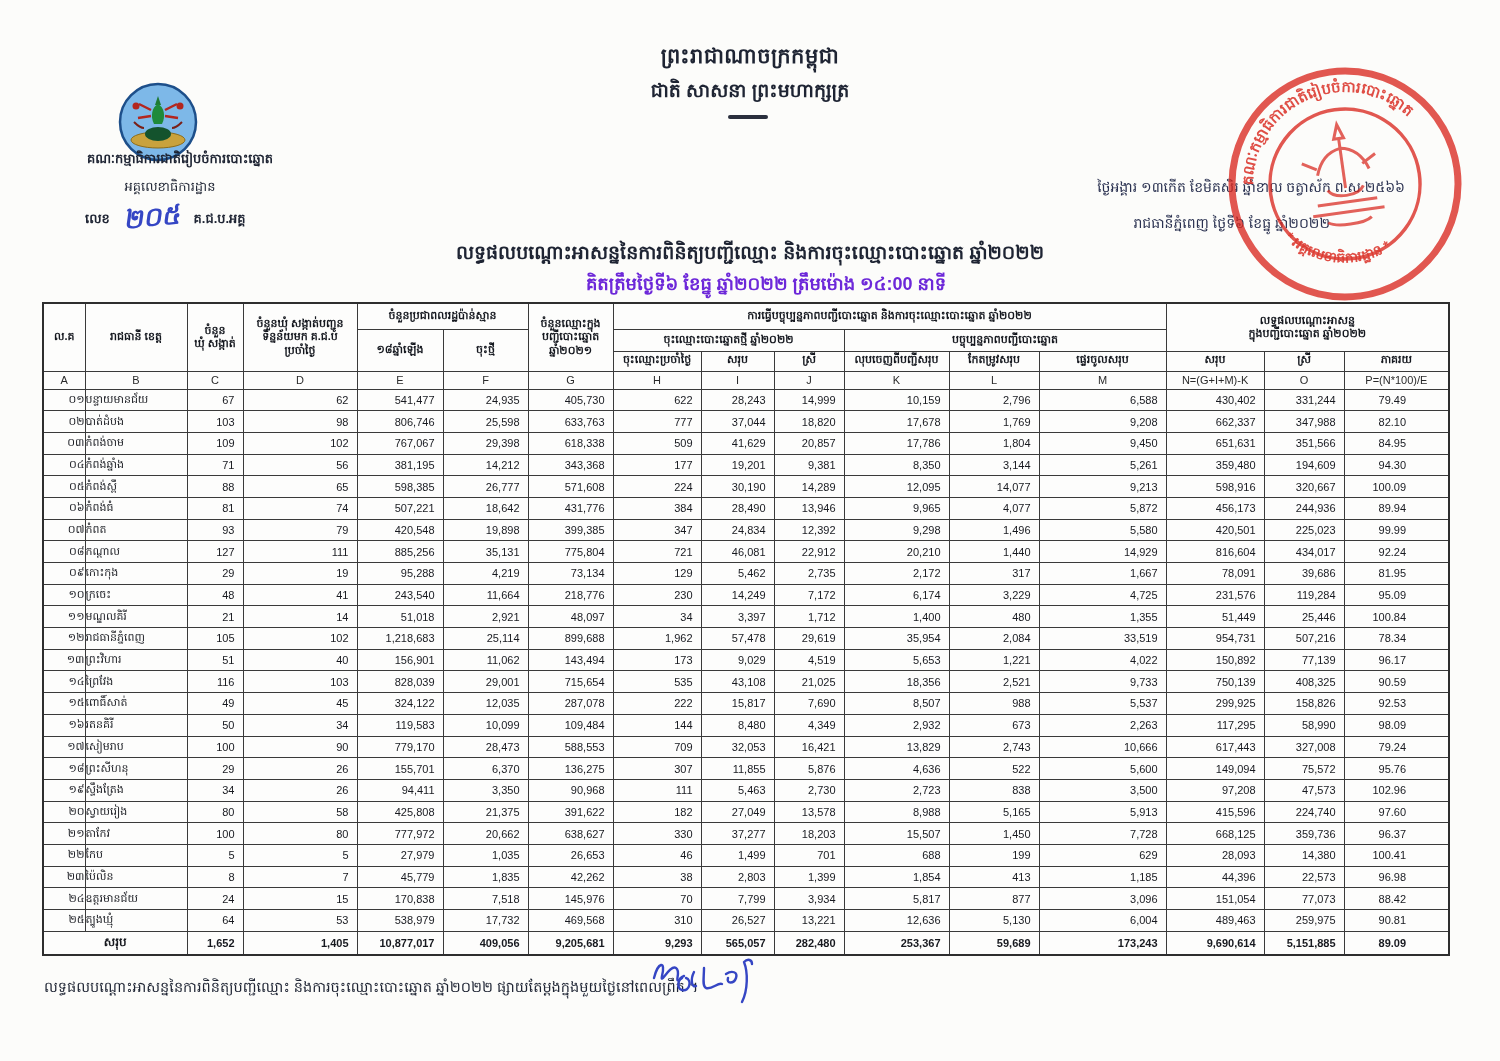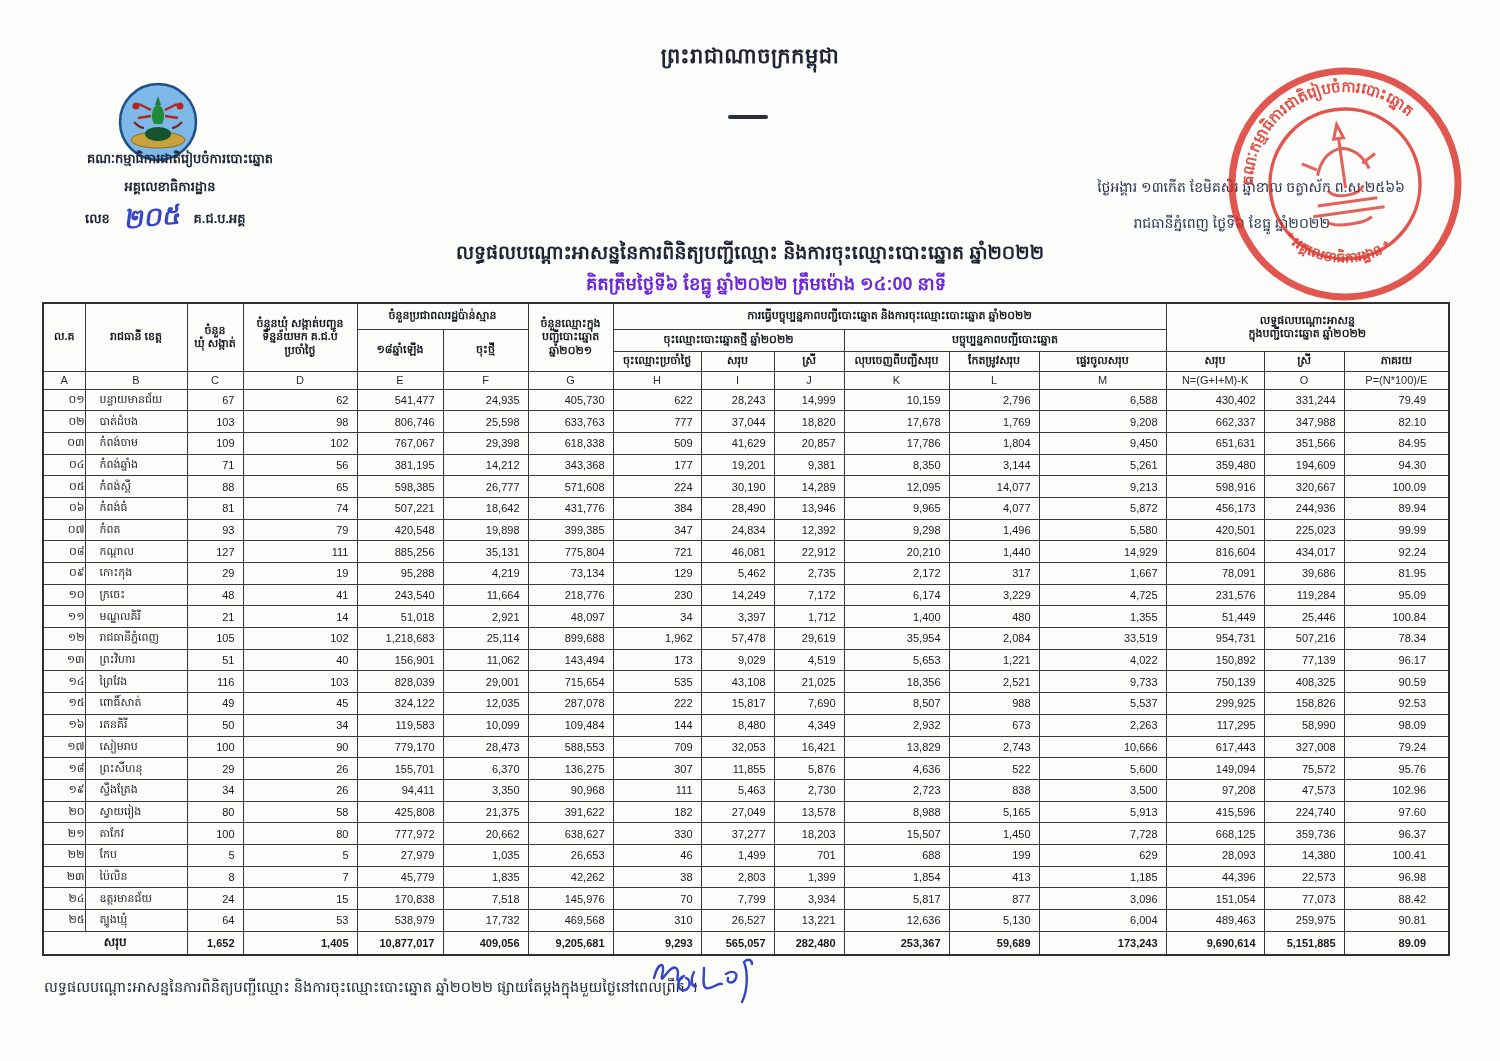--- a/index.html
+++ b/index.html
@@ -14,21 +14,21 @@
   .motto { position:absolute; top:78px; left:0; width:100%; text-align:center;
     font-size:19px; font-weight:bold; color:#1e2433; }
   .motto-divider { position:absolute; top:115px; left:728px; width:40px; height:4px;
     background:#2a2f3d; border-radius:2px; }
 
   
   .logo { position:absolute; left:118px; top:82px; width:80px; height:80px; }
   .org-name { position:absolute; left:40px; top:150px; width:280px; text-align:center;
     font-size:13px; font-weight:bold; color:#1e2433; }
   .org-sub { position:absolute; left:60px; top:178px; width:220px; text-align:center;
-    font-size:13px; font-weight:bold; color:#1e2433; }
+    font-size:13px; font-weight:normal; color:#1e2433; }
   .ref-line { position:absolute; left:85px; top:198px; width:260px;
     font-size:13px; font-weight:bold; color:#1e2433; }
   .ref-line .hand { color:#3546c4; font-size:26px; font-weight:bold; display:inline-block;
     transform:rotate(-6deg) translateY(3px); margin:0 10px; font-style:italic; }
 
   
   .date1 { position:absolute; top:178px; right:95px; font-size:14px; color:#2a3150;margin-left:24px; }
   .date2 { position:absolute; top:214px; right:170px; font-size:14px; color:#2a3150; }
   .stamp { position:absolute; left:1223px; top:62px; width:244px; height:244px;
     transform:rotate(-8deg); opacity:.9; z-index:3; }
@@ -41,42 +41,43 @@
 
   
   table.results { position:absolute; left:42px; top:302px; width:1406px;
     border-collapse:collapse; table-layout:fixed; background:#fdfdfc; }
   table.results th, table.results td {
     border:1px solid #3a3a3a; font-size:11px; overflow:hidden; }
   table.results { border:2px solid #2e2e2e; }
   thead th { font-weight:bold; text-align:center; color:#15181f;
     padding:1px 2px; line-height:1.25; white-space:pre-line; font-size:10.5px; }
   thead tr.r1 { height:26px; } thead tr.r2 { height:22px; }
-  thead tr.r3 { height:20px; } thead tr.letters { height:18px; }
+  thead tr.r3 { height:20px;font-family:Liberation Mono, monospace; } thead tr.letters { height:18px; }
   thead tr.letters td { text-align:center; font-size:11px; font-weight:normal;
     color:#2a2a2a; background:#fdfdfc; }
   tbody td { height:21.7px; color:#17191f; }
   td.c-no { text-align:right; }
-  td.c-prov { text-align:left; padding-left:14px; }
+  td.c-prov { text-align:left; padding-left:0; }
   td.c-num { text-align:right; padding-right:8px; font-size:11px; }
-  td.c-pct { padding-right:22px; }
+  td.c-pct { padding-right:42px; }
   tr.total-row td { font-weight:bold; height:24px; }
   tr.total-row td.t-label { text-align:center; font-size:12px; }
 
   
   .footer-note { position:absolute; left:44px; top:978px; font-size:14.5px;
     color:#1e2433; }
   .signature { position:absolute; left:648px; top:952px; width:120px; height:60px; }
 </style>
 </head>
 <body>
 
 <div class="page">
 
   <div class="kingdom">ព្រះរាជាណាចក្រកម្ពុជា</div>
+  <div class="motto">ជាតិ សាសនា ព្រះមហាក្សត្រ</div>
   <div class="motto-divider"></div>
 
   <svg class="logo" viewBox="0 0 80 80">
     <circle cx="40" cy="40" r="38" fill="#7db8e8" stroke="#1d4f8a" stroke-width="2.5"></circle>
     <ellipse cx="40" cy="58" rx="27" ry="8" fill="#c9a23c" stroke="#8a6c1d" stroke-width="1"></ellipse>
     <ellipse cx="40" cy="52" rx="13" ry="7" fill="#14532d"></ellipse>
     <path d="M40 14 l-3 9 h6 z" fill="#1f7a33"></path>
     <path d="M40 22 c-6 3 -8 12 -4 20 h8 c4 -8 2 -17 -4 -20 z" fill="#1f8a3a"></path>
     <path d="M33 28 l-12 -6 m12 12 l-13 2 M47 28 l12 -6 m-12 12 l13 2" stroke="#b3261e" stroke-width="2.5" fill="none"></path>
     <circle cx="18" cy="24" r="3.5" fill="#b3261e"></circle>

